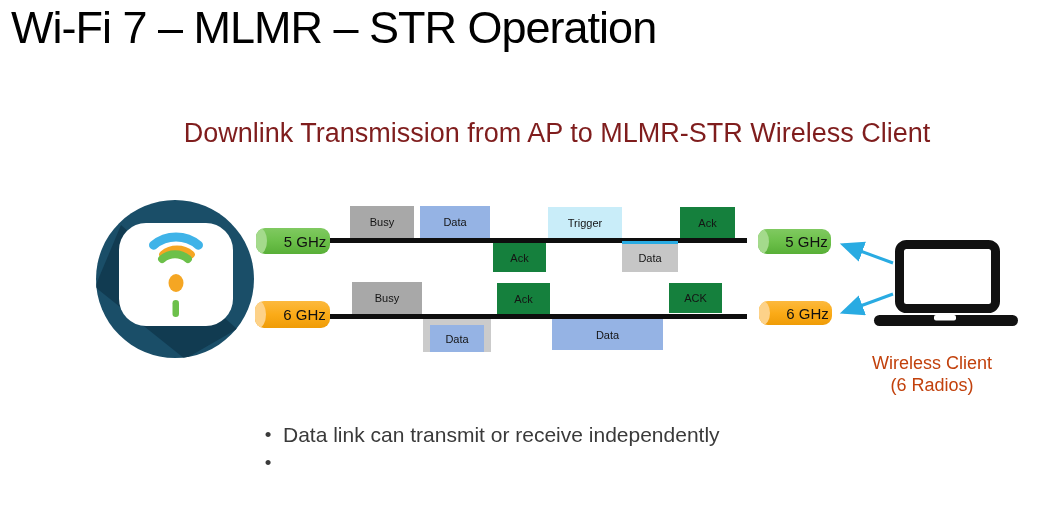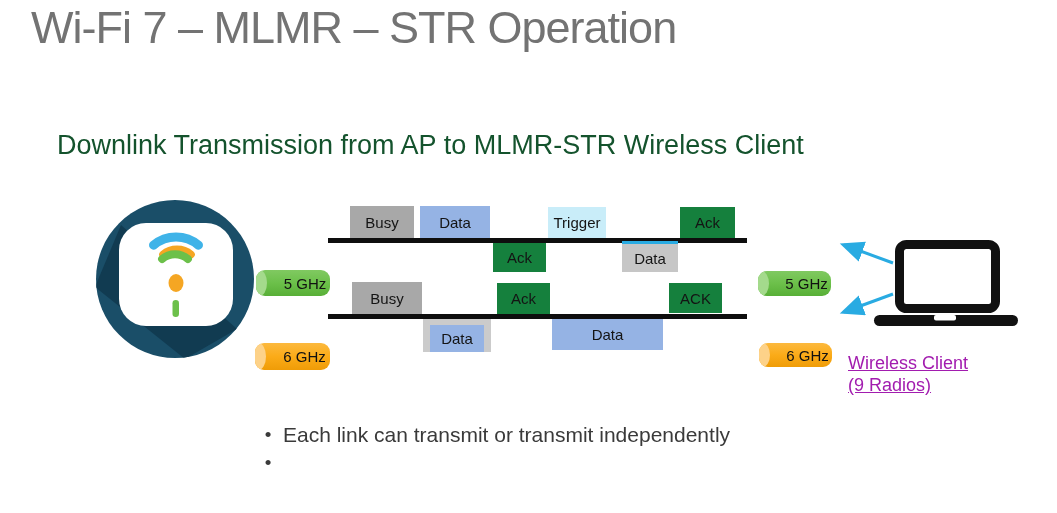--- a/index.html
+++ b/index.html
@@ -2,55 +2,55 @@
 <html><head>
 <meta charset="utf-8">
 <style>
   html,body{margin:0;padding:0;background:#ffffff;}
   .slide{
     position:relative;width:1057px;height:513px;background:#ffffff;overflow:hidden;
     font-family:"Liberation Sans","DejaVu Sans",sans-serif;
   }
   .title{
     position:absolute;left:11px;top:2px;font-size:45px;letter-spacing:-1px;
-    color:#737373;font-weight:400;white-space:nowrap;margin-left:20px;
+    color:#000000;font-weight:400;white-space:nowrap;
   }
   .subtitle{
-    position:absolute;left:57px;top:130px;width:1000px;
-    font-size:27px;color:#14532d;white-space:nowrap;
+    position:absolute;left:57px;top:118px;width:1000px;text-align:center;
+    font-size:27px;color:#7f1d1d;white-space:nowrap;
   }
   .tline{position:absolute;height:5px;background:#0e0e0e;}
   .blk{
     position:absolute;display:flex;align-items:center;justify-content:center;
-    font-size:15px;color:#141414;box-sizing:border-box;
+    font-size:11px;color:#141414;box-sizing:border-box;
   }
   .busy{background:#A8A8A8;}
   .data{background:#95B3E4;}
   .trigger{background:#C9EDF9;}
   .ack{background:#15803d;}
   .recv{background:#C6C6C6;border-top:3px solid #29ABE2;}
   .recv-wrap{background:#CBCBCB;padding:3px 0 0 0;align-items:flex-start;}
   .recv-wrap .inner{
     margin:3px auto 0 auto;width:54px;height:27px;background:#95B3E4;
     display:flex;align-items:center;justify-content:center;
   }
   .pill{
     position:absolute;border-radius:9px;display:flex;align-items:center;justify-content:center;
-    font-size:15px;color:#111;overflow:hidden;padding-left:24px;box-sizing:border-box;margin-top:42px;
+    font-size:15px;color:#111;overflow:hidden;padding-left:24px;box-sizing:border-box;
   }
   .pill::before{
     content:"";position:absolute;left:-4px;top:0;height:100%;width:15px;border-radius:50%;
   }
   .pill.green{background:linear-gradient(180deg,#80c961 0%,#6CC04A 50%,#58af37 100%);}
   .pill.green::before{background:#a4da8c;}
   .pill.orange{background:linear-gradient(180deg,#fcb93e 0%,#FBAB18 50%,#ef9c07 100%);text-align:right;}
   .pill.orange::before{background:#fdd289;}
   .client-label{
-    position:absolute;left:848px;top:352px;width:168px;
-    font-size:18px;line-height:22px;color:#a21caf;text-decoration:underline;
+    position:absolute;left:848px;top:352px;width:168px;text-align:center;
+    font-size:18px;line-height:22px;color:#c2410c;
   }
   .bullets{
     position:absolute;left:253px;top:421px;font-size:21px;color:#3a3a3a;
   }
   .bullets .li{display:flex;align-items:flex-start;line-height:28px;}
   .bullets .dot{width:30px;text-align:center;flex:0 0 30px;font-size:19px;}
   svg{position:absolute;display:block;}
 </style>
 </head>
 <body>
@@ -91,21 +91,21 @@
   <div class="pill green" style="left:758px;top:229px;width:73px;height:25px;">
     <span>5 GHz</span>
   </div>
   <div class="pill orange" style="left:759px;top:301px;width:73px;height:24px;">
     <span>6 GHz</span>
   </div>
 
   <div class="blk busy" style="left:350px;top:206px;width:64px;height:32px;">Busy</div>
   <div class="blk data" style="left:420px;top:206px;width:70px;height:32px;">Data</div>
   <div class="blk ack" style="left:493px;top:243px;width:53px;height:29px;">Ack</div>
-  <div class="blk trigger" style="left:548px;top:207px;width:58px;height:31px;">Trigger</div>
+  <div class="blk trigger" style="left:548px;top:207px;width:74px;height:31px;">Trigger</div>
   <div class="blk recv" style="left:622px;top:241px;width:56px;height:31px;">Data</div>
   <div class="blk ack" style="left:680px;top:207px;width:55px;height:31px;">Ack</div>
 
   <div class="blk busy" style="left:352px;top:282px;width:70px;height:32px;">Busy</div>
   <div class="blk recv-wrap" style="left:423px;top:319px;width:68px;height:33px;">
     <div class="inner">Data</div>
   </div>
   <div class="blk ack" style="left:497px;top:283px;width:53px;height:31px;">Ack</div>
   <div class="blk data" style="left:552px;top:319px;width:111px;height:31px;">Data</div>
   <div class="blk ack" style="left:669px;top:283px;width:53px;height:30px;">ACK</div>
@@ -121,26 +121,26 @@
   </svg>
 
   <svg style="left:868px;top:234px;" width="156" height="96" viewBox="0 0 156 96">
     <rect x="31.5" y="10.5" width="96" height="64" rx="7" fill="#ffffff" stroke="#111111" stroke-width="9"></rect>
     <rect x="6" y="81" width="144" height="11" rx="5.5" fill="#111111"></rect>
     <rect x="66" y="81" width="22" height="5.5" rx="2" fill="#ffffff"></rect>
   </svg>
 
   <div class="client-label">
     <div>Wireless Client</div>
-    <div>(9 Radios)</div>
+    <div>(6 Radios)</div>
   </div>
 
   <div class="bullets">
     <div class="li">
       <span class="dot">•</span>
-      <span>Each link can transmit or transmit independently</span>
+      <span>Data link can transmit or receive independently</span>
     </div>
     <div class="li">
       <span class="dot">•</span>
     </div>
   </div>
 
 </div>
 
 </body></html>

